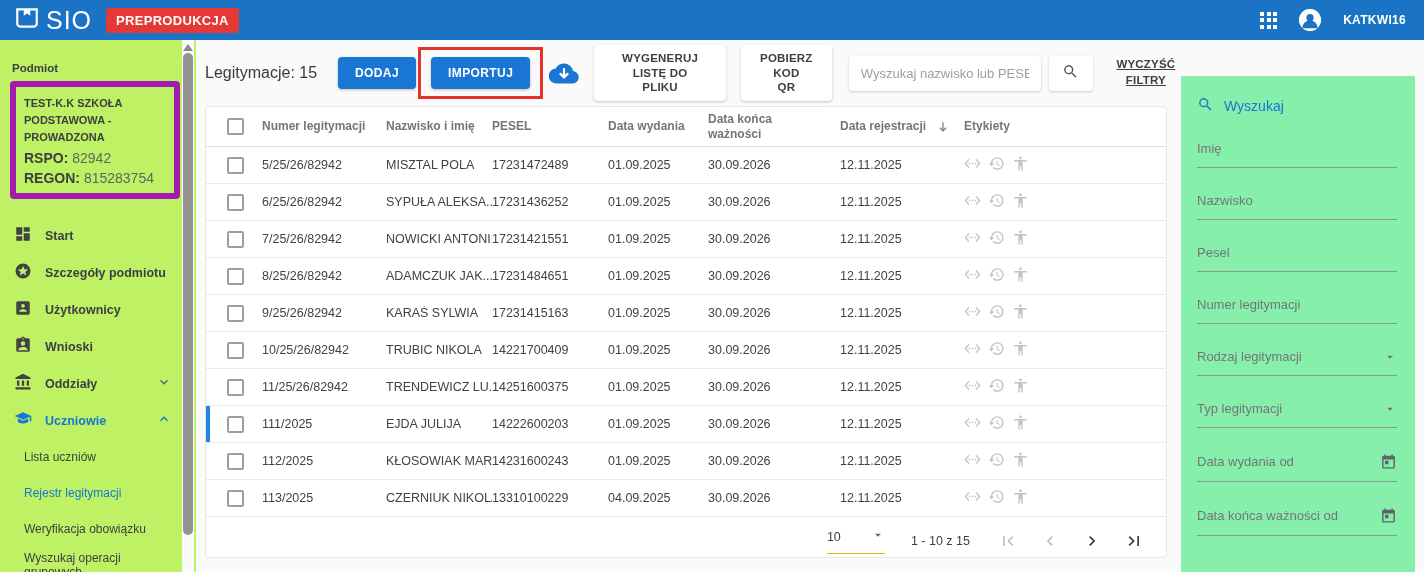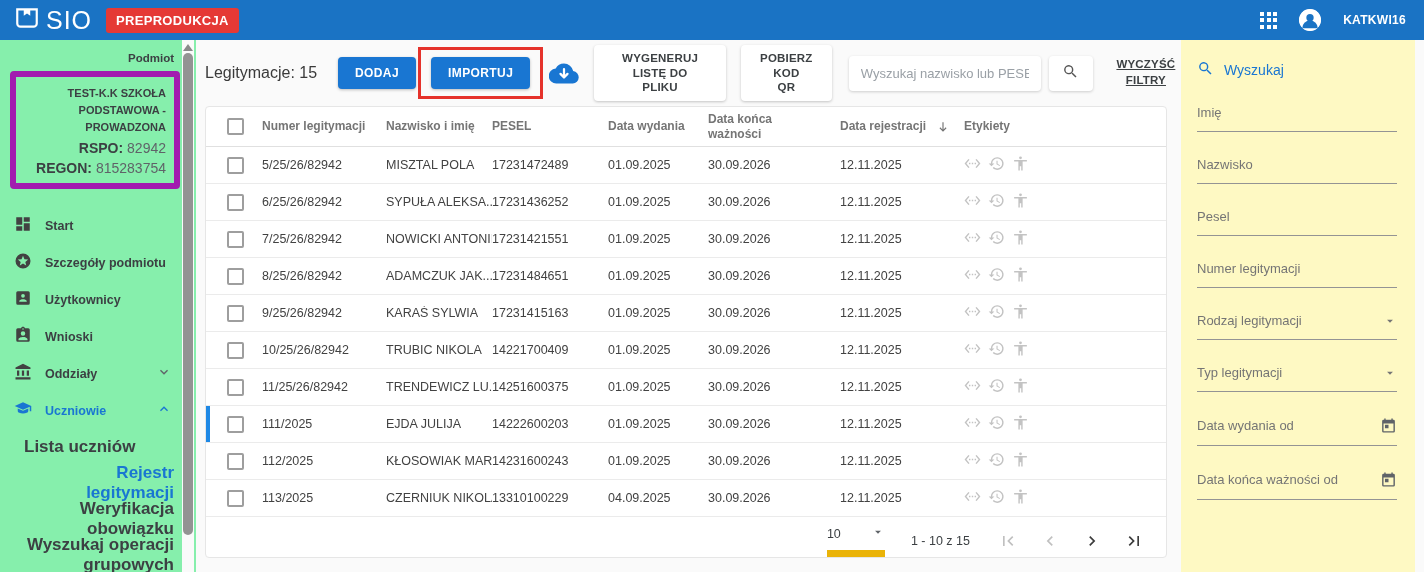--- a/index.html
+++ b/index.html
@@ -15,36 +15,36 @@
   .topbar-right { margin-left:auto; display:flex; align-items:center; gap:22px; }
   .apps-icon { display:grid; grid-template-columns:repeat(3,4px); grid-gap:2.5px; cursor:pointer; }
   .apps-icon span { width:4px; height:4px; background:#fff; }
   .avatar { width:22px; height:22px; border-radius:50%; overflow:hidden; background:#fff; }
   .user-name { color:#fff; font-size:12px; font-weight:700; letter-spacing:.3px; }
 
   
   .layout { display:flex; height:532px; }
 
   
-  .sidebar { width:196px; background:#86efac; position:relative; padding:10px 22px 0 10px; flex:none;text-align:right; }
+  .sidebar { width:196px; background:#bef264; position:relative; padding:20px 22px 0 10px; flex:none; }
   .entity-label { font-size:11.5px; font-weight:700; color:#3c4043; margin:2px 0 7px 2px; }
   .entity-box { border:6px solid #a21caf; border-radius:4px; padding:8px 8px 7px; margin-right:-6px; }
   .entity-name { font-size:11px; font-weight:700; line-height:1.55; color:#3c4043; }
   .entity-meta { font-size:14px; margin-top:4px; color:#5f6368; }
   .entity-meta b { color:#3c4043; }
   .nav { margin-top:18px; }
   .nav-item { display:flex; align-items:center; gap:13px; height:37px; font-size:12.5px; font-weight:700;
     color:#3c4043; cursor:pointer; padding-left:4px; }
   .nav-item svg { width:18px; height:18px; fill:#424242; flex:none; }
   .nav-item .chev { margin-left:auto; margin-right:2px; }
   .nav-item .chev svg { width:16px; height:16px; fill:#5f6368; }
   .nav-item.active { color:#1976d2; }
   .nav-item.active svg { fill:#1976d2; }
-  .nav-sub { font-size:17px; color:#3c4043; height:36px; display:flex; align-items:center;
-    padding-left:14px; cursor:pointer; font-weight:700; }
+  .nav-sub { font-size:12px; color:#3c4043; height:36px; display:flex; align-items:center;
+    padding-left:14px; cursor:pointer; font-weight:400; }
   .nav-sub.active { color:#1976d2; }
   .side-scroll { position:absolute; top:0; right:2px; width:12px; height:100%; background:#fafafa; }
   .side-scroll .arr { width:0; height:0; margin:4px auto 2px; border-left:5px solid transparent;
     border-right:5px solid transparent; border-bottom:7px solid #8a8a8a; }
   .side-scroll .thumb { width:10px; margin:0 auto; height:482px; background:#939393; border-radius:5px; }
 
   
   .main { width:994px; flex:none; padding:0 0 0 9px; }
   .toolbar { display:flex; align-items:center; height:66px; gap:15px; padding-right:6px; }
   .page-title { font-size:16px; color:#3a3a3a; white-space:nowrap; width:118px; overflow:hidden; flex:none; }
@@ -76,32 +76,32 @@
   .sort-arrow svg { width:14px; height:14px; fill:#757575; display:block; }
   .trow { height:37px; border-bottom:1px solid #ebebeb; position:relative; cursor:pointer; }
   .trow.active::before { content:""; position:absolute; left:0; top:0; width:4px; height:100%; background:#1e88e5; }
   .td { font-size:12.5px; color:#424242; white-space:nowrap; overflow:hidden; padding-right:8px; }
   .cb { width:17px; height:17px; border:2px solid #9e9e9e; border-radius:2px; margin-left:21px; cursor:pointer; background:#fff; }
   .tags { display:flex; align-items:center; gap:7px; }
   .tags svg { width:17px; height:17px; fill:#c3c3c3; cursor:pointer; }
 
   .tfoot { display:flex; align-items:center; justify-content:flex-end; height:44px; padding-right:22px; gap:26px; margin-top:2px; }
   .psize { display:flex; align-items:center; justify-content:space-between; width:58px;
-    border-bottom:7px solid #eab308; padding-bottom:7px; cursor:pointer; }
+    border-bottom:1px solid #eab308; padding-bottom:7px; cursor:pointer; }
   .psize .num { font-size:12.5px; color:#3c4043; }
   .psize svg { width:14px; height:14px; fill:#5f6368; }
   .prange { font-size:12.5px; color:#3c4043; }
   .pnav { display:flex; align-items:center; gap:22px; margin-left:2px; }
   .pnav .pbtn { width:20px; height:20px; cursor:pointer; }
   .pnav svg { width:20px; height:20px; }
   .pbtn.disabled svg { fill:#c0c0c0; }
   .pbtn.enabled svg { fill:#3c3c3c; }
 
   
-  .filters { width:234px; flex:none; background:#fef9c3; padding:20px 18px 0 16px; margin-left:-9px; }
+  .filters { width:234px; flex:none; background:#86efac; padding:20px 18px 0 16px; margin-left:-9px;margin-top:36px; }
   .f-title { display:flex; align-items:center; gap:10px; color:#1976d2; font-size:14px; cursor:pointer; }
   .f-title svg { width:17px; height:17px; fill:#1976d2; }
   .f-field { margin-top:25px; cursor:text; }
   .f-row { display:flex; align-items:center; justify-content:space-between; }
   .f-label { font-size:13px; color:#757575; }
   .f-ic svg { width:17px; height:17px; fill:#5f6368; display:block; }
   .f-ic.caret svg { width:14px; height:14px; fill:#757575; }
   .f-underline { border-bottom:1px solid #949494; margin-top:11px; }
 </style>
 </head>

